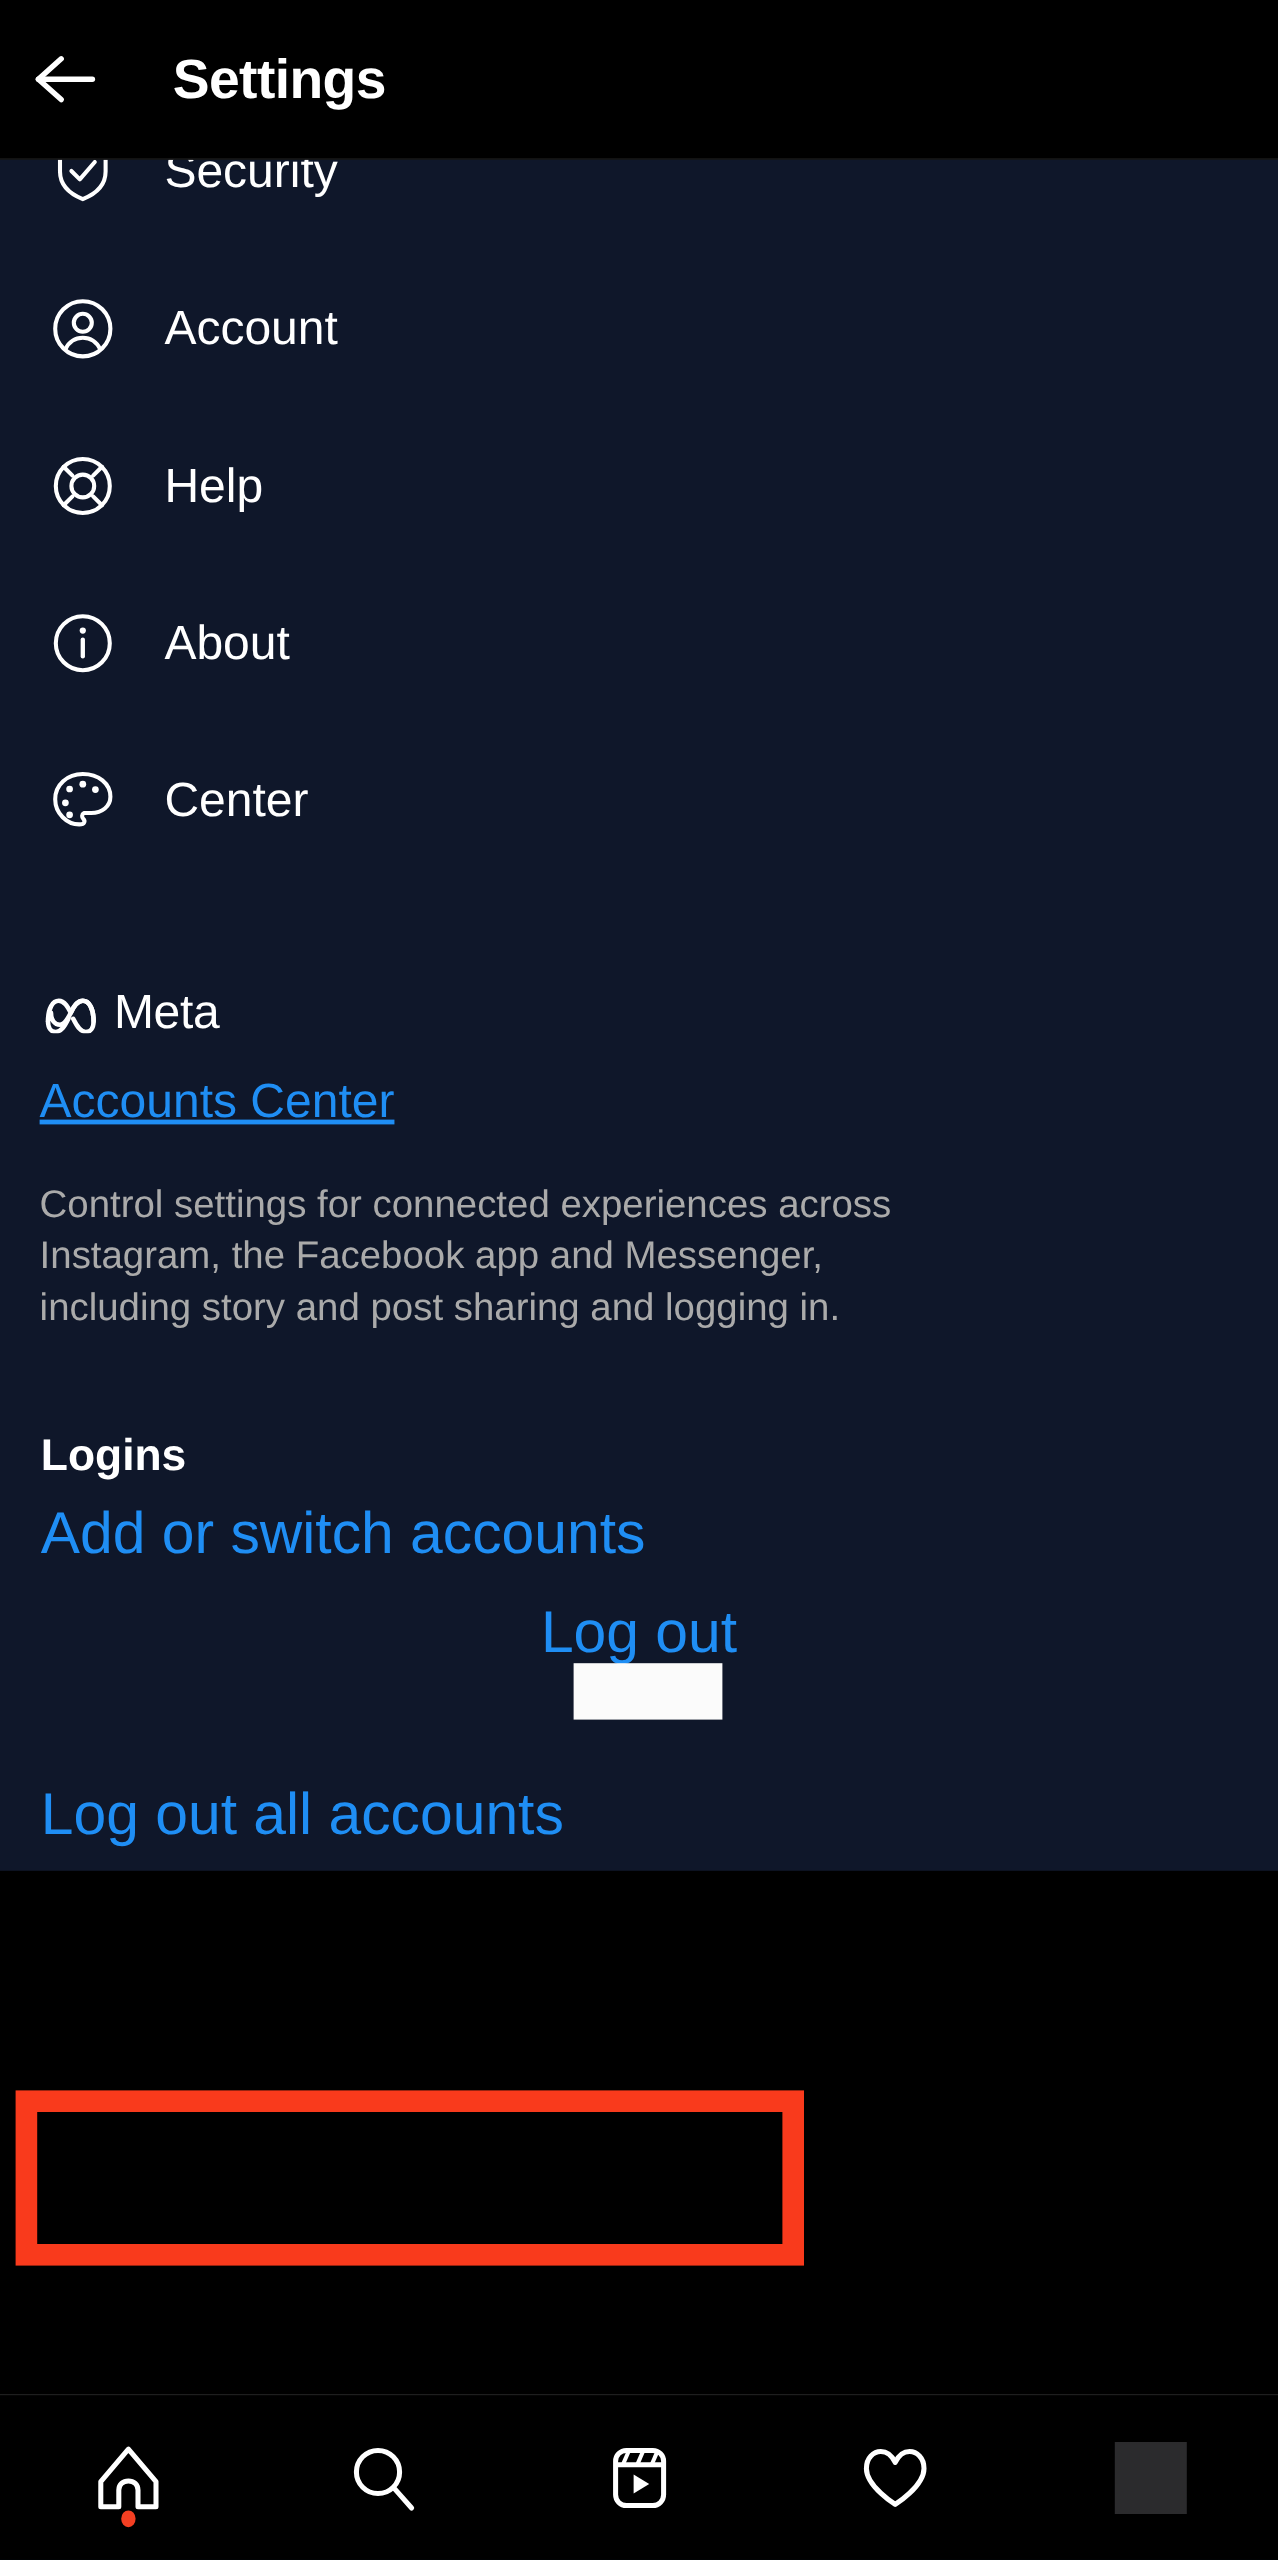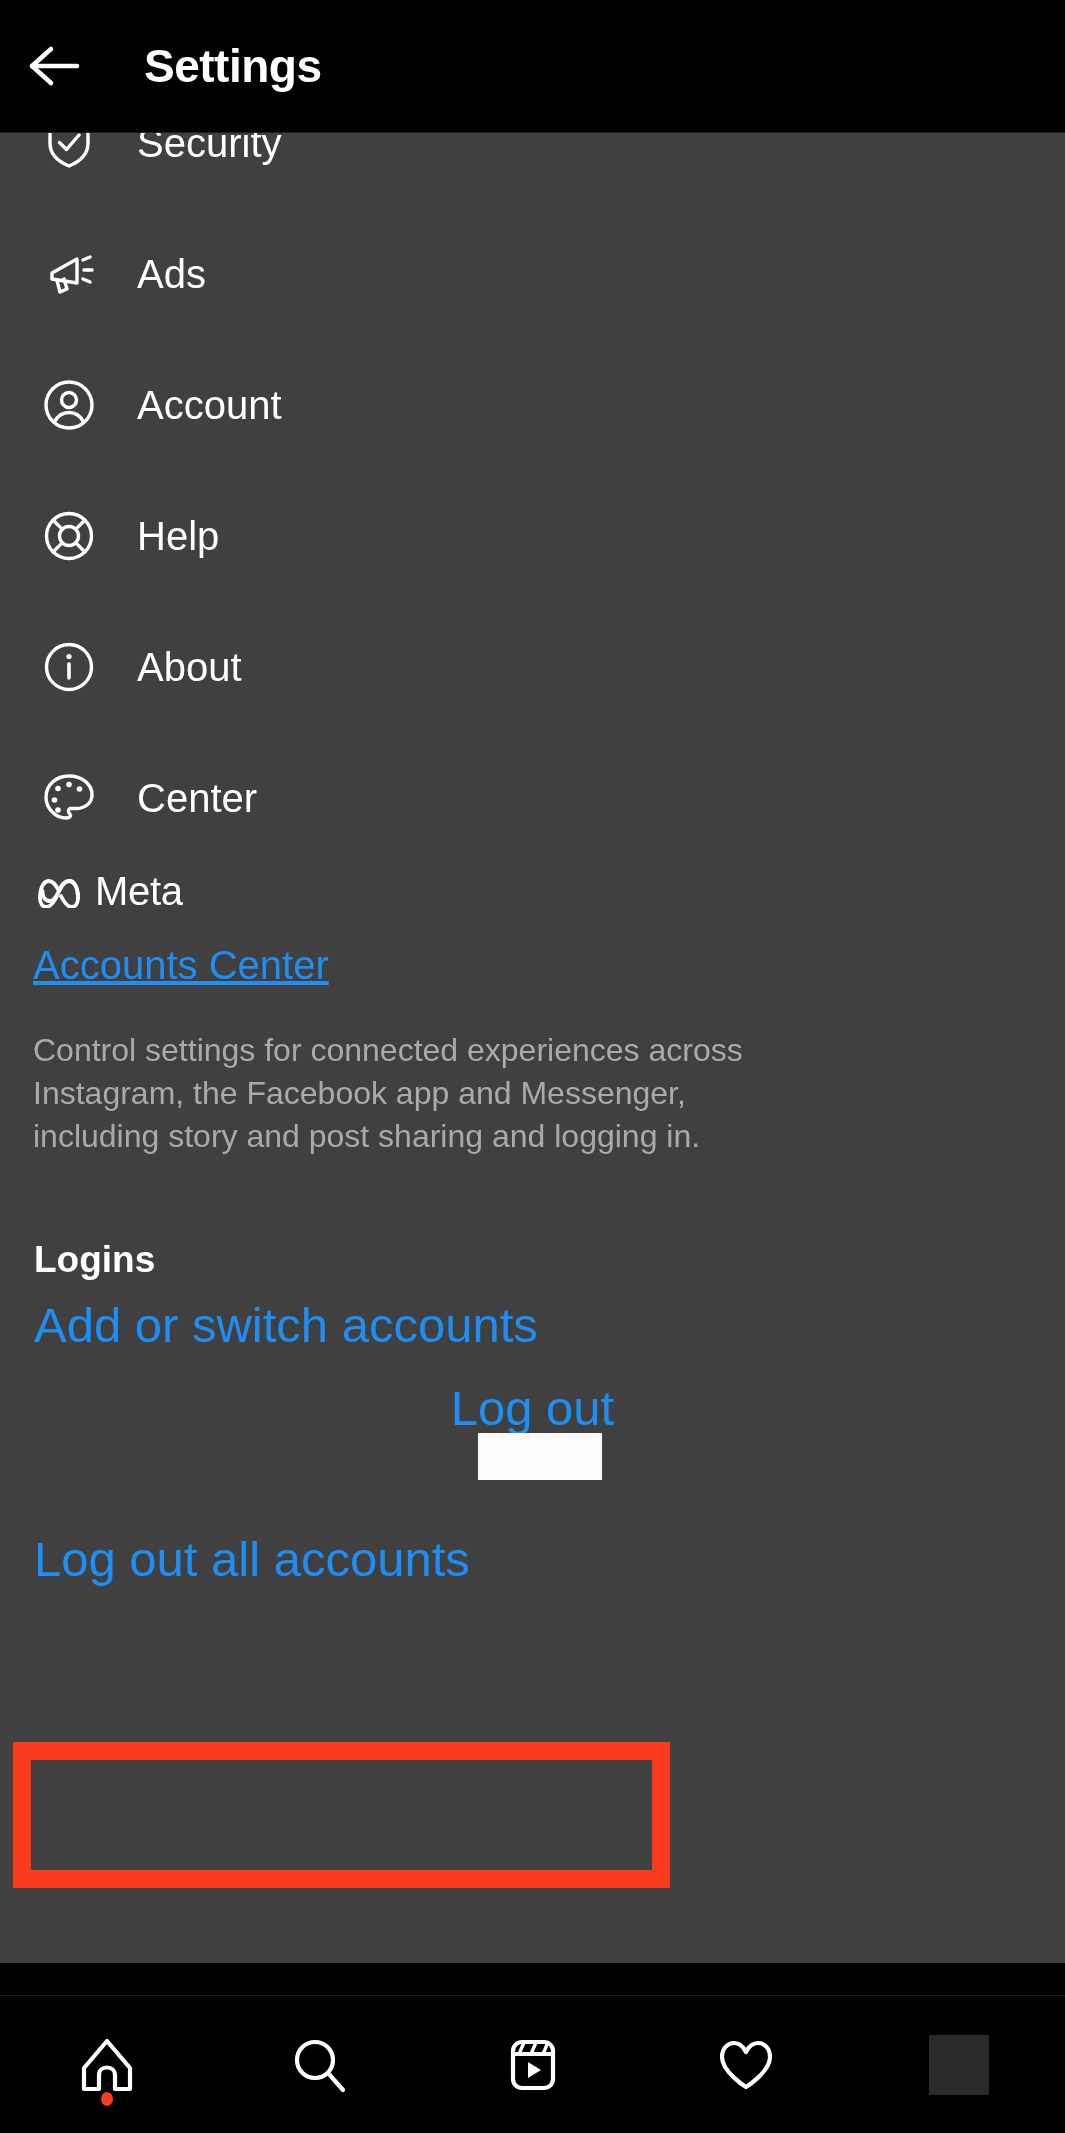--- a/index.html
+++ b/index.html
@@ -4,22 +4,22 @@
 <style>
   * { margin:0; padding:0; box-sizing:border-box; }
   html, body {
     width:1065px; height:2133px;
     background:#000;
     font-family:"Liberation Sans", sans-serif;
     overflow:hidden;
   }
   #screen {
     position:relative;
-    width:1065px; height:1963px;
-    background:#404040;
+    width:1065px; height:1559px;
+    background:#0f172a;
     color:#fff;
   }
 
   
   #header {
     position:absolute; top:0; left:0;
     width:1065px; height:133px;
     background:#000;
     border-bottom:1px solid #1e1e1e;
     display:flex; align-items:center;
@@ -70,20 +70,21 @@
     color:#fff;
     margin-left:40px;
     line-height:1;
     white-space:nowrap;
   }
 
   
   #meta-block { padding:0 33px; }
   #meta-brand {
     display:flex; align-items:center;
+    margin-top:84px;
     height:56px;
     text-align:center;
   }
   #meta-logo { width:52px; height:34px; flex:0 0 auto; }
   #meta-logo svg { display:block; }
   #meta-wordmark {
     font-size:40px;
     color:#fff;
     margin-left:10px;
     line-height:1;
@@ -207,32 +208,20 @@
     <div class="menu-row">
       <span class="menu-icon">
         <svg width="56" height="56" viewBox="0 0 56 56">
           <path d="M28 5 C21 9 14 10 9 10 L9 28 C9 40 18 47 28 51 C38 47 47 40 47 28 L47 10 C42 10 35 9 28 5 Z" fill="none" stroke="#fff" stroke-width="3.4" stroke-linejoin="round"></path>
           <path d="M18.5 27.5 L25.5 34.5 L38 20" fill="none" stroke="#fff" stroke-width="3.4" stroke-linecap="round" stroke-linejoin="round"></path>
         </svg>
       </span>
       <span class="menu-label">Security</span>
     </div>
 
-    <div class="menu-row">
-      <span class="menu-icon">
-        <svg width="56" height="56" viewBox="0 0 56 56">
-          <path d="M11 27 L36 13 L36 37 L11 33 Z" fill="none" stroke="#fff" stroke-width="3.4" stroke-linejoin="round"></path>
-          <path d="M15.5 32.5 L19 46 L26 43 L22.5 31.5" fill="none" stroke="#fff" stroke-width="3.4" stroke-linejoin="round"></path>
-          <line x1="42" y1="14" x2="49" y2="11" stroke="#fff" stroke-width="3.4" stroke-linecap="round"></line>
-          <line x1="43" y1="24" x2="51" y2="24" stroke="#fff" stroke-width="3.4" stroke-linecap="round"></line>
-          <line x1="42" y1="33" x2="49" y2="36" stroke="#fff" stroke-width="3.4" stroke-linecap="round"></line>
-        </svg>
-      </span>
-      <span class="menu-label">Ads</span>
-    </div>
 
     <div class="menu-row">
       <span class="menu-icon">
         <svg width="56" height="56" viewBox="0 0 56 56">
           <circle cx="28" cy="28" r="23" fill="none" stroke="#fff" stroke-width="3.4"></circle>
           <circle cx="28" cy="23" r="7.5" fill="none" stroke="#fff" stroke-width="3.4"></circle>
           <path d="M13.5 45 C17 38 22 35.5 28 35.5 C34 35.5 39 38 42.5 45" fill="none" stroke="#fff" stroke-width="3.4" stroke-linecap="round"></path>
         </svg>
       </span>
       <span class="menu-label">Account</span>

